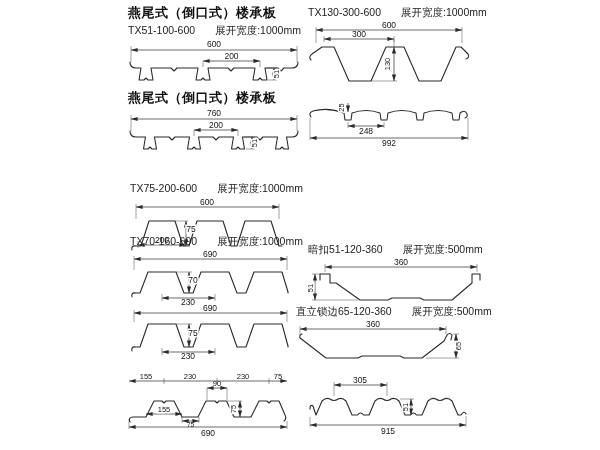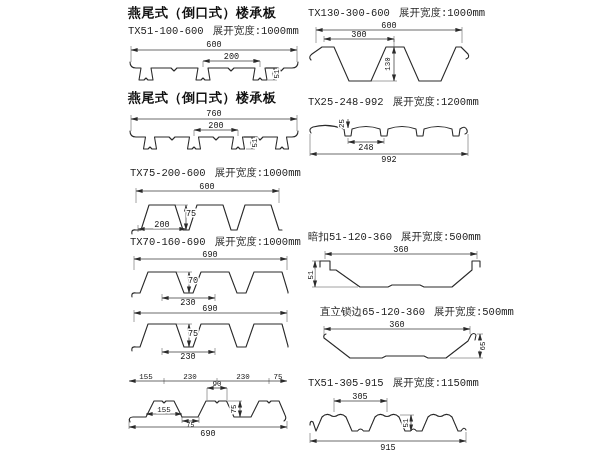--- a/index.html
+++ b/index.html
@@ -1,21 +1,21 @@
 <!DOCTYPE html>
 <html><head>
 <meta charset="utf-8">
 <style>
   html,body{margin:0;padding:0;background:#fff;}
   .stage{position:relative;width:600px;height:450px;background:#ffffff;overflow:hidden;
-         font-family:Liberation Mono, monospace;color:#161616;}
+         font-family:Liberation Sans, sans-serif;color:#161616;}
   .panel{position:absolute;}
   .hd{font-size:13px;font-weight:bold;color:#101010;letter-spacing:.5px;white-space:nowrap;}
   .sub{font-size:10.5px;color:#222;margin-top:2px;white-space:nowrap;}
-  .sub .model{margin-right:9px;}
+  .sub .model{margin-right:20px;}
   .panel svg{display:block;margin-top:3px;overflow:visible;}
   .pf{fill:none;stroke:#2b2b2b;stroke-width:1.1;stroke-linejoin:round;stroke-linecap:round;}
   .dl{stroke:#2b2b2b;stroke-width:.7;}
   .ext{stroke:#2b2b2b;stroke-width:.55;opacity:.8;}
   svg text{font-size:8.5px;fill:#161616;text-anchor:middle;}
   .hl{stroke:#fff;stroke-width:3px;paint-order:stroke;}
   .d7{font-size:7.5px;}
   .d6{font-size:6.5px;}
 </style>
 </head>
@@ -64,21 +64,21 @@
           <line class="ext" x1="118" y1="39" x2="127" y2="39"></line>
         <line class="dl" x1="124" y1="27" x2="124" y2="39" marker-start="url(#ar)" marker-end="url(#ar)"></line>
       </g>
       <path class="pf" d="M2,21 Q2,27 8,27 L17.5,27 L15.5,39 L20,39 L22,37 L24,39 L28.5,39 L26.5,27 L41,27 L44,30 L47,27 L61.5,27 L59.5,39 L64,39 L66,37 L68,39 L72.5,39 L70.5,27 L85,27 L88,30 L91,27 L105.5,27 L103.5,39 L108,39 L110,37 L112,39 L116.5,39 L114.5,27 L129,27 L132,30 L135,27 L149.5,27 L147.5,39 L152,39 L154,37 L156,39 L160.5,39 L158.5,27 L164,27 Q170,27 170,21"></path>
       <text x="86" y="6">760</text>
       <text x="88" y="17.5">200</text>
       <text class="hl d7" x="129" y="33" transform="rotate(-90 129 33)">51</text>
     </svg>
   </div>
 
-  <div class="panel" style="left:130px;top:164px;">
+  <div class="panel" style="left:130px;top:180px;">
     <div class="sub"><span class="model">TX75-200-600</span><span>展开宽度:1000mm</span></div>
     <svg width="155" height="56">
       <g>
         <line class="ext" x1="6" y1="5" x2="6" y2="20"></line>
           <line class="ext" x1="149" y1="5" x2="149" y2="20"></line>
         <line class="dl" x1="6" y1="8" x2="149" y2="8" marker-start="url(#ar)" marker-end="url(#ar)"></line>
         <line class="ext" x1="45" y1="22" x2="58" y2="22"></line>
         <line class="dl" x1="56" y1="22" x2="56" y2="47" marker-start="url(#ar)" marker-end="url(#ar)"></line>
         <line class="ext" x1="8" y1="42" x2="8" y2="49"></line>
         <line class="dl" x1="8" y1="46" x2="56" y2="46" marker-start="url(#ar)" marker-end="url(#ar)"></line>
@@ -177,75 +177,73 @@
         <line class="ext" x1="63" y1="58" x2="89" y2="58"></line>
       </g>
       <path class="pf" d="M3,37 Q0,34 4,31 L14,24 L26,24 L41,58 L63,58 L78,24 L96,24 L111,58 L133,58 L148,24 L153,24 L160,31 Q162,34.5 158,36"></path>
       <text x="81" y="4.5">600</text>
       <text x="51" y="13.5">300</text>
       <text class="hl d7" x="82" y="41" transform="rotate(-90 82 41)">130</text>
     </svg>
   </div>
 
   <div class="panel" style="left:308px;top:93px;">
-    <div class="sub"><span class="model">TX25-248-992</span><span>展开宽度:1200mm</span></div>
     <svg width="162" height="52">
       <g>
         <line class="dl" x1="40" y1="7" x2="40" y2="16" marker-end="url(#ar)"></line>
         <line class="ext" x1="40" y1="26" x2="40" y2="32"></line>
           <line class="ext" x1="76" y1="26" x2="76" y2="32"></line>
         <line class="dl" x1="40" y1="30" x2="76" y2="30" marker-start="url(#ar)" marker-end="url(#ar)"></line>
         <line class="ext" x1="2" y1="22" x2="2" y2="44"></line>
           <line class="ext" x1="160" y1="22" x2="160" y2="44"></line>
         <line class="dl" x1="2" y1="42" x2="160" y2="42" marker-start="url(#ar)" marker-end="url(#ar)"></line>
       </g>
       <path class="pf" d="M3,21 Q0,17 5,15 Q20,11 36,17 L37,24 L43,24 L44,17 Q58,12 72,17 L73,24 L79,24 L80,17 Q94,12 108,17 L109,24 L115,24 L116,17 Q130,12 144,17 L145,24 L151,24 L152,17 Q157,13 159,18 Q160,21 157,22"></path>
       <text class="hl d7" x="36" y="11.5" transform="rotate(-90 36 11.5)">25</text>
       <text x="58" y="38">248</text>
       <text x="81" y="50">992</text>
     </svg>
   </div>
 
 
-  <div class="panel" style="left:308px;top:228px;">
+  <div class="panel" style="left:308px;top:241px;">
     <div class="sub"><span class="model">暗扣51-120-360</span><span>展开宽度:500mm</span></div>
     <svg width="178" height="50">
       <g>
         <line class="ext" x1="17" y1="4" x2="17" y2="12"></line>
           <line class="ext" x1="169" y1="4" x2="169" y2="12"></line>
         <line class="dl" x1="17" y1="7" x2="169" y2="7" marker-start="url(#ar)" marker-end="url(#ar)"></line>
         <line class="ext" x1="4" y1="14" x2="12" y2="14"></line>
           <line class="ext" x1="4" y1="40" x2="50" y2="40"></line>
         <line class="dl" x1="7" y1="14" x2="7" y2="40" marker-start="url(#ar)" marker-end="url(#ar)"></line>
       </g>
       <path class="pf" d="M12,20 L12,14 L22,14 L22,23 L28,23 L52,40 L80,40 L84,38 L112,38 L116,40 L144,40 L164,23 L164,14 L172,14 L172,20"></path>
       <text x="93" y="4.5">360</text>
       <text class="hl d7" x="5" y="28" transform="rotate(-90 5 28)">51</text>
     </svg>
   </div>
 
-  <div class="panel" style="left:320px;top:303px;">
+  <div class="panel" style="left:296px;top:303px;">
     <div class="sub"><span class="model">直立锁边65-120-360</span><span>展开宽度:500mm</span></div>
     <svg width="170" height="46">
       <g>
         <line class="ext" x1="4" y1="4" x2="4" y2="13"></line>
           <line class="ext" x1="150" y1="4" x2="150" y2="12"></line>
         <line class="dl" x1="4" y1="7" x2="150" y2="7" marker-start="url(#ar)" marker-end="url(#ar)"></line>
         <line class="ext" x1="157" y1="12" x2="163" y2="12"></line>
           <line class="ext" x1="130" y1="36" x2="163" y2="36"></line>
         <line class="dl" x1="160" y1="12" x2="160" y2="36" marker-start="url(#ar)" marker-end="url(#ar)"></line>
       </g>
       <path class="pf" d="M6,12 Q3,13 4,16 L8,19 L30,36 L62,36 L66,34 L104,34 L108,36 L126,36 L148,19 L151,13 Q154,10 156,13 L155,18"></path>
       <text x="77" y="4.5">360</text>
       <text class="hl d7" x="165" y="24" transform="rotate(-90 165 24)">65</text>
     </svg>
   </div>
 
   <div class="panel" style="left:308px;top:374px;">
-    <div class="sub"><span class="model">TX51-305-915</span><span>展开宽度:1150mm</span></div>
     <svg width="162" height="60">
       <g>
         <line class="ext" x1="26" y1="5" x2="26" y2="19"></line>
           <line class="ext" x1="79" y1="5" x2="79" y2="19"></line>
         <line class="dl" x1="26" y1="8" x2="79" y2="8" marker-start="url(#ar)" marker-end="url(#ar)"></line>
         <line class="ext" x1="92" y1="22" x2="106" y2="22"></line>
         <line class="dl" x1="103" y1="22" x2="103" y2="38" marker-start="url(#ar)" marker-end="url(#ar)"></line>
         <line class="ext" x1="2" y1="40" x2="2" y2="50"></line>
           <line class="ext" x1="158" y1="39" x2="158" y2="50"></line>
         <line class="dl" x1="2" y1="48" x2="158" y2="48" marker-start="url(#ar)" marker-end="url(#ar)"></line>

